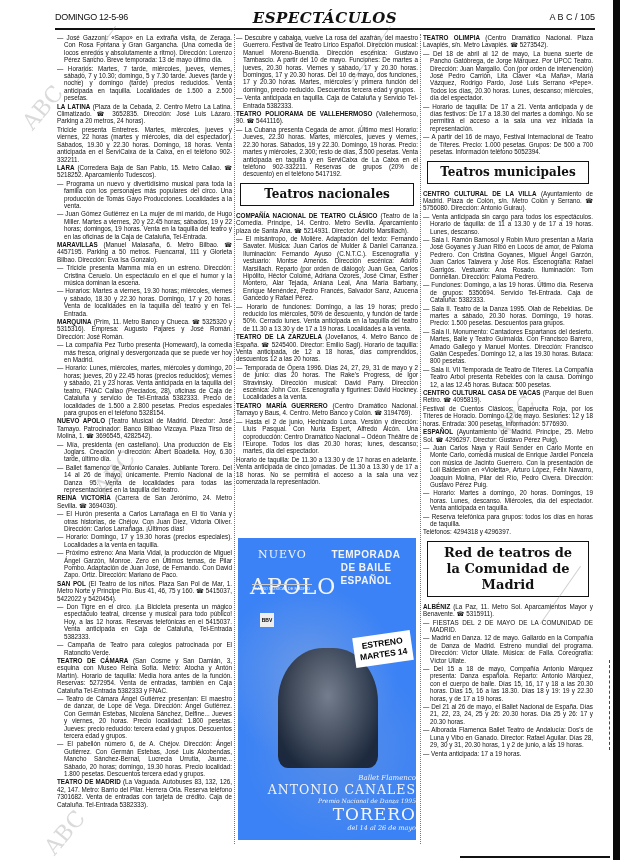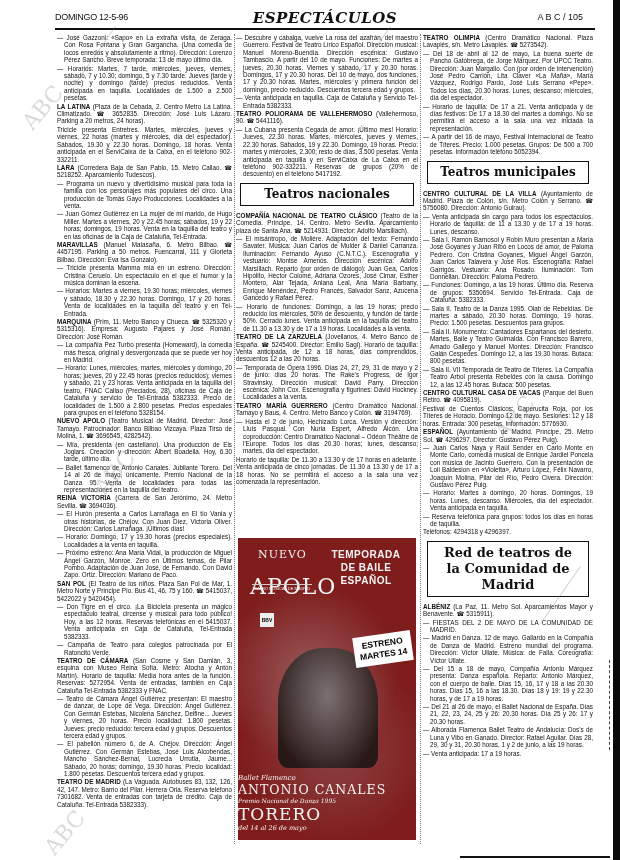--- a/index.html
+++ b/index.html
@@ -2,45 +2,45 @@
 <html><head>
 <meta charset="utf-8">
 <style>
   html,body{margin:0;padding:0;background:#fff;}
   body{width:620px;height:860px;position:relative;overflow:hidden;font-family:"Liberation Sans",sans-serif;color:#111;}
   .edge-bar{position:absolute;right:0;top:0;width:7px;height:860px;background:#0a0a0a;}
   .edge-dash{position:absolute;right:10px;top:660px;width:0;height:90px;border-left:1px dashed #444;}
   .header{position:absolute;left:55px;top:10px;width:540px;height:16px;}
   .hdr-date{position:absolute;left:0;top:2px;font-size:9px;letter-spacing:-0.3px;}
   .hdr-section{position:absolute;left:0;right:0;top:-1px;text-align:center;font-family:"DejaVu Serif",serif;font-weight:bold;font-size:15px;letter-spacing:0.5px;font-style:italic;}
-  .hdr-page{position:absolute;right:12px;top:2px;font-size:9px;}
+  .hdr-page{position:absolute;right:0;top:2px;font-size:9px;}
   .hdr-rule{position:absolute;left:55px;top:28px;width:540px;height:2px;background:#111;}
   .col{position:absolute;top:34px;font-size:6.3px;line-height:7.4px;text-align:justify;}
   .col1{left:57px;width:175px;}
   .col2{left:236px;width:182px;}
   .col3{left:423px;width:170px;}
   .vrule{position:absolute;top:34px;width:1px;height:810px;border-left:1px dotted #777;}
   .entry{margin:0 0 1px 0;}
   .entry .name{font-weight:bold;}
   .dash{display:block;padding-left:7px;text-indent:-7px;}
   .dash::before{content:"— ";}
   .boxhead{border:1.5px solid #111;margin:5px 4px 6px 4px;padding:3px 8px;text-align:center;font-family:"DejaVu Serif",serif;font-size:12px;font-weight:bold;line-height:15px;}
   .boxhead.big{font-size:13px;line-height:16px;}
-  .ad{position:absolute;left:238px;top:538px;width:178px;height:302px;background:#7f1d1d;color:#f4f4f4;overflow:hidden;}
+  .ad{position:absolute;left:238px;top:538px;width:178px;height:302px;background:#3b82f6;color:#f4f4f4;overflow:hidden;}
   .ad .noise{position:absolute;inset:0;background:
      radial-gradient(circle at 40% 45%,rgba(200,200,200,.35) 0,rgba(0,0,0,0) 45%),
      radial-gradient(circle at 55% 70%,rgba(180,180,180,.25) 0,rgba(0,0,0,0) 40%);}
   .ad-logo-small{position:absolute;left:20px;top:10px;font-family:"DejaVu Serif",serif;font-size:11px;letter-spacing:1px;}
   .ad-logo{position:absolute;left:12px;top:36px;font-family:"DejaVu Serif",serif;font-weight:normal;font-size:22px;letter-spacing:1px;}
   .ad-logo-sub{position:absolute;left:14px;top:46px;font-size:4px;width:60px;border-top:1px solid #ccc;padding-top:1px;}
   .ad-sponsor{position:absolute;left:22px;top:75px;width:14px;height:14px;background:#eee;color:#000;font-size:5px;text-align:center;line-height:14px;font-weight:bold;}
   .ad-season{position:absolute;right:10px;top:10px;width:80px;text-align:center;font-weight:bold;font-size:10px;line-height:13px;letter-spacing:0.5px;}
   .ad-estreno{position:absolute;right:4px;top:96px;width:54px;background:#fff;color:#000;font-weight:bold;font-size:8.5px;line-height:11px;text-align:center;padding:4px 2px;transform:rotate(-8deg);}
   .ad-figure{position:absolute;left:40px;top:110px;width:100px;height:120px;border-radius:45% 45% 10% 10%;background:radial-gradient(ellipse at 50% 40%,#777 0,#333 55%,#111 80%);opacity:.8;}
-  .ad-bottom{position:absolute;left:0;right:0;bottom:8px;text-align:left;}
+  .ad-bottom{position:absolute;left:0;right:0;bottom:8px;text-align:right;}
   .ad-bottom .l1{font-family:"DejaVu Serif",serif;font-size:7px;font-style:italic;}
   .ad-bottom .l2{font-family:"DejaVu Serif",serif;font-size:12.5px;letter-spacing:1px;}
   .ad-bottom .l3{font-family:"DejaVu Serif",serif;font-size:6px;font-style:italic;}
   .ad-bottom .l4{font-family:"DejaVu Serif",serif;font-size:17px;letter-spacing:1px;}
   .ad-bottom .l5{font-family:"DejaVu Serif",serif;font-size:6.5px;font-style:italic;}
   .wm{position:absolute;font-family:"DejaVu Serif",serif;font-size:22px;color:rgba(150,150,150,.35);transform:rotate(-50deg);}
   .slash{position:absolute;width:1px;height:70px;background:rgba(120,120,120,.35);transform:rotate(35deg);}
   .footrule{position:absolute;left:460px;top:856px;width:150px;height:2px;background:#111;}
 </style>
 </head>

